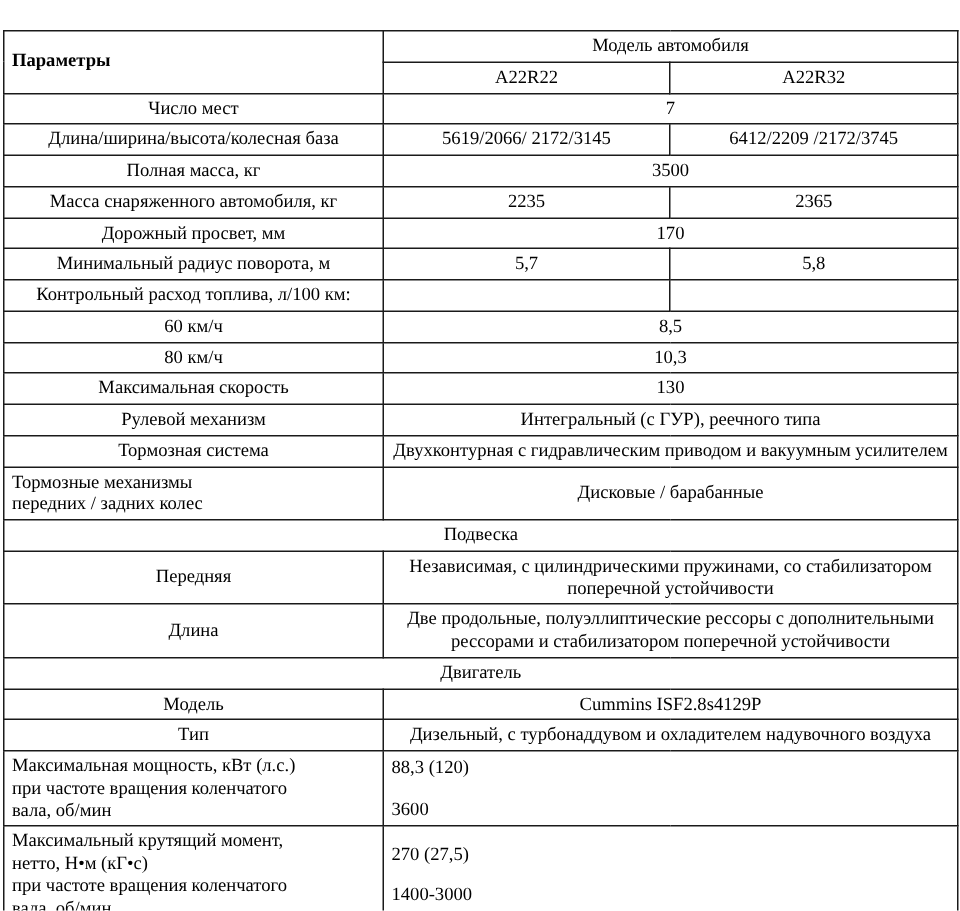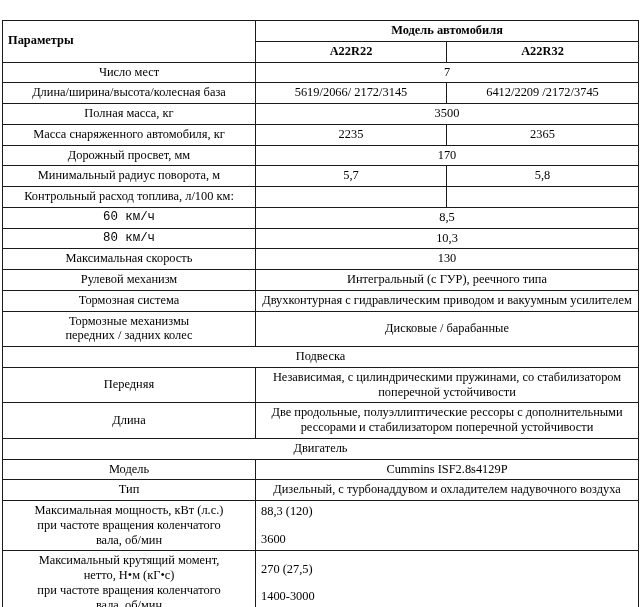--- a/index.html
+++ b/index.html
@@ -34,32 +34,32 @@
     line-height: 1.19;
     vertical-align: middle;
     background: #ffffff;
     box-sizing: border-box;
   }
   .col-param { width: 253px; }
   .col-a { width: 191px; }
   .col-b { width: 192px; }
 
   .hdr {
-    font-weight: bold;
+    font-weight: normal;
     text-align: center;
     font-size: 12.8px;
   }
   .hdr-left {
     font-weight: bold;
     text-align: left;
     font-size: 13.2px;
     vertical-align: middle;
   }
   .label {
-    text-align: center;
+    text-align: left;
     vertical-align: top;
     padding-top: 3px;
   }
   .label-mid {
     text-align: center;
     vertical-align: middle;
   }
   .val {
     text-align: center;
     vertical-align: middle;
@@ -67,21 +67,21 @@
   .val-top {
     vertical-align: top;
     padding-top: 3px;
   }
   .section {
     text-align: center;
     vertical-align: middle;
     padding-top: 3px;
     padding-bottom: 3px;
   }
-  .indent { padding-left: 22px; font-family: Liberation Mono, monospace; }
+  .indent { padding-left: 22px; }
   .twoline { white-space: pre-line; }
   .spacer-line {
     display: block;
     height: 13px;
   }
 </style>
 </head>
 <body>
 
 <div class="sheet">

